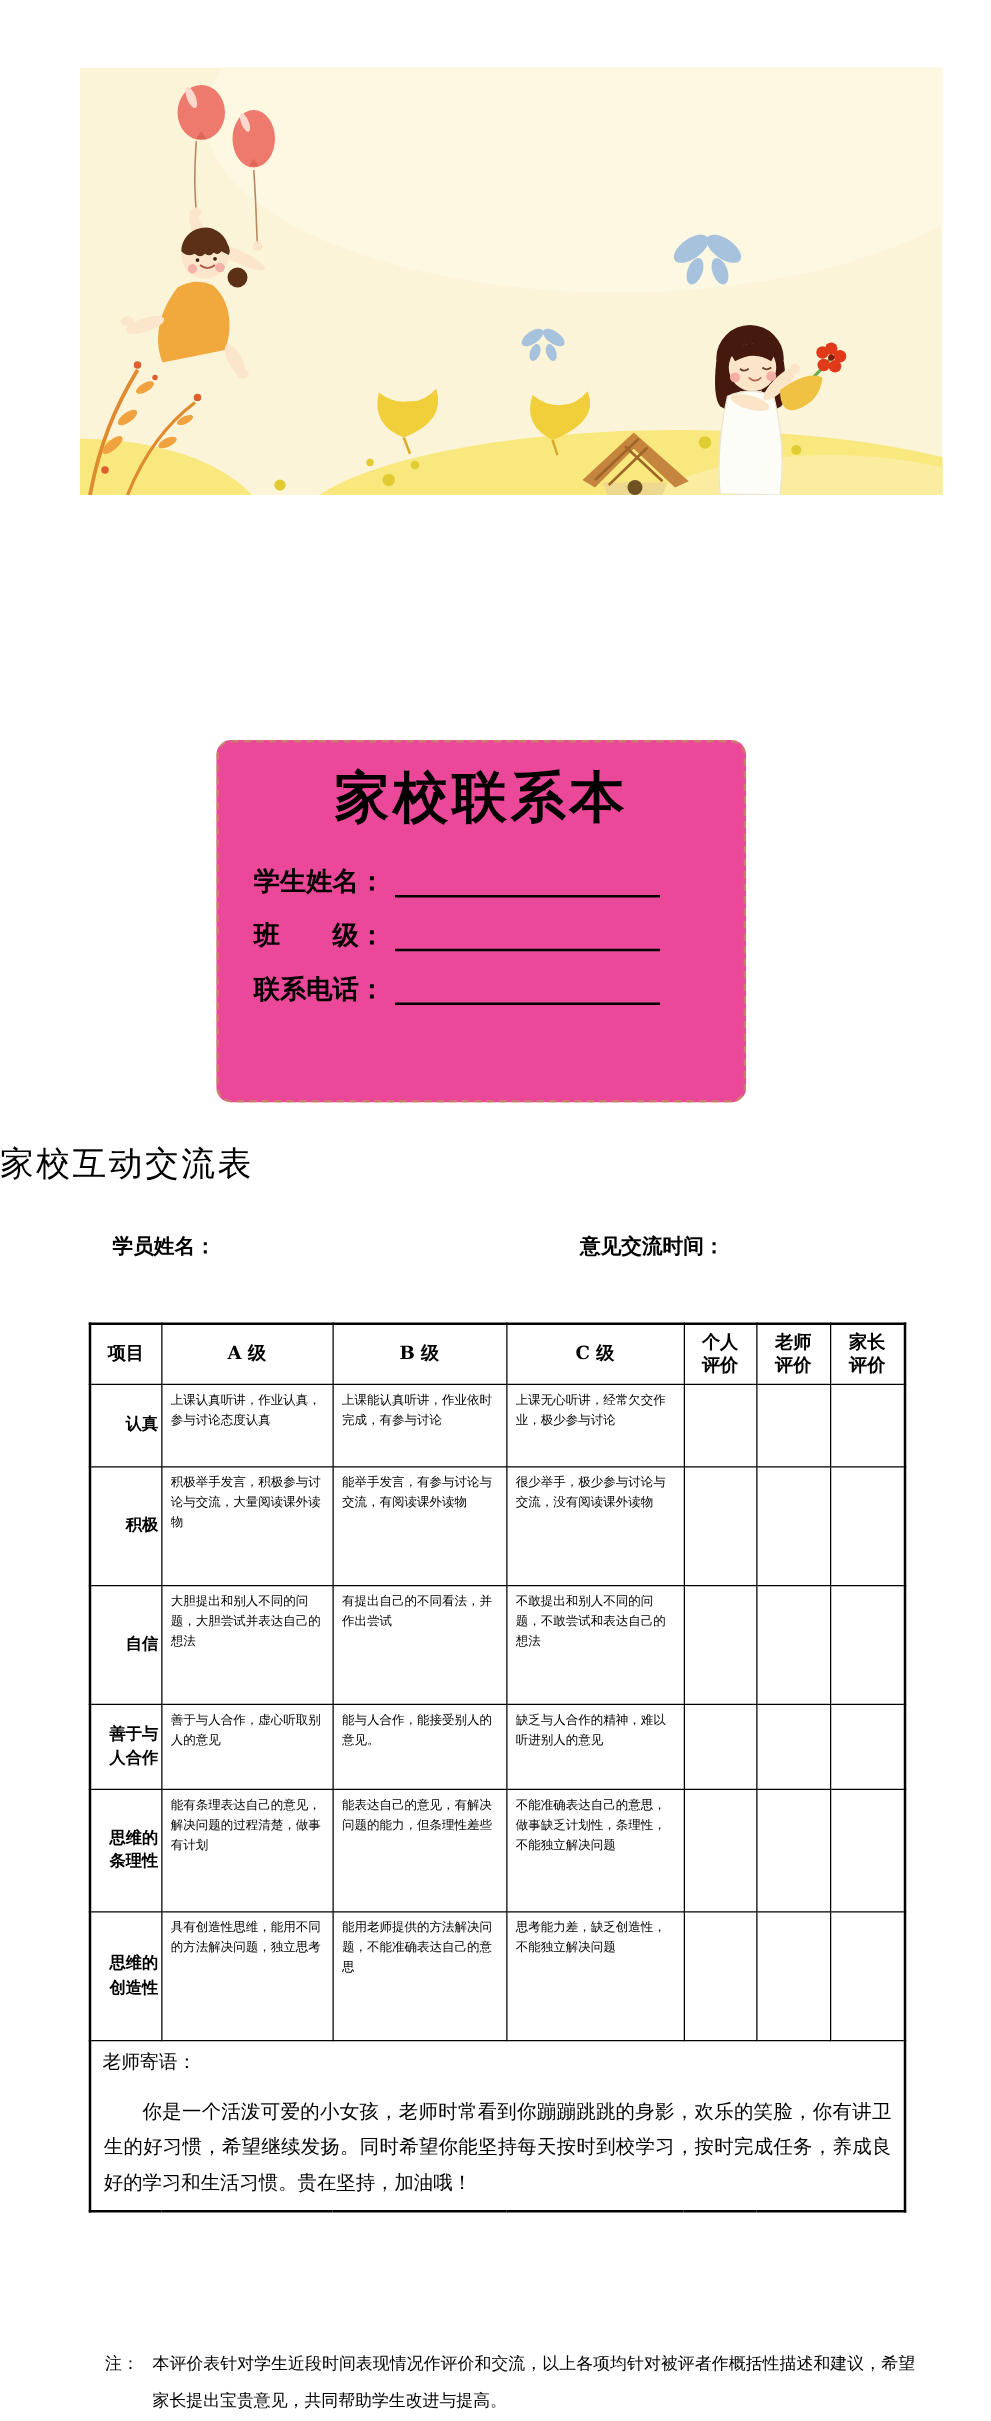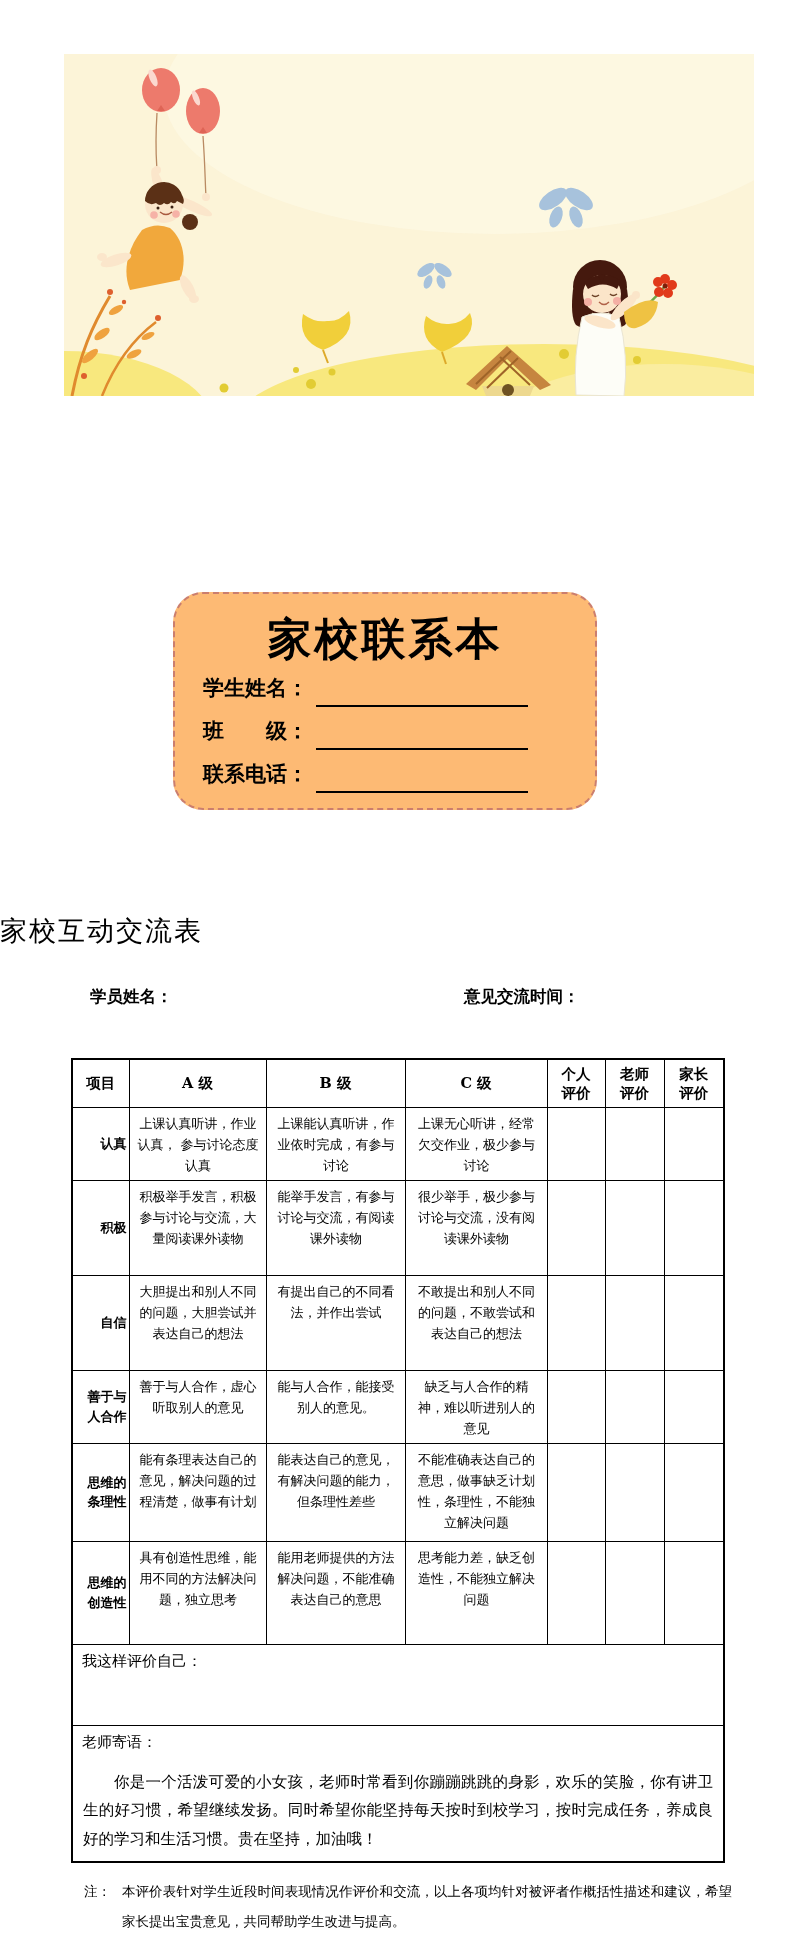--- a/index.html
+++ b/index.html
@@ -7,30 +7,30 @@
     position:relative; width:793px; height:1937px; background:#ffffff;
     font-family:"DejaVu Sans", sans-serif; color:#000; overflow:hidden;
   }
 
   
   .illustration { position:absolute; left:64px; top:54px; width:690px; height:342px; }
   .illustration svg { display:block; }
 
   
   .cover-card {
-    position:absolute; left:173px; top:592px; width:424px; height:218px;
-    box-sizing:border-box; background:#fdba74; border:2px dashed #cb7e6e;
-    border-radius:30px; padding:14px 26px 0 26px;
+    position:absolute; left:173px; top:592px; width:424px; height:290px;
+    box-sizing:border-box; background:#ec4899; border:2px dashed #cb7e6e;
+    border-radius:12px; padding:14px 26px 0 26px;
   }
   .cover-title {
     margin:6px 0 10px 0; text-align:center;
     font-family:"DejaVu Serif", serif; font-weight:bold;
     font-size:44px; letter-spacing:3px; line-height:1.15;
   }
-  .field-row { display:flex; align-items:flex-start; height:43px; margin-left:2px; }
+  .field-row { display:flex; align-items:flex-end; height:43px; margin-left:2px; }
   .field-label {
     font-family:"DejaVu Serif", serif; font-weight:bold; font-size:21px;
     white-space:pre; line-height:1.2;
   }
   .field-line {
     width:212px; height:30px; margin-left:8px;
     border-bottom:2px solid #000;
   }
 
   
@@ -54,22 +54,22 @@
   table.eval th, table.eval td { border:1px solid #000; box-sizing:border-box; }
   table.eval th {
     font-family:"DejaVu Serif", serif; font-weight:bold; font-size:14.5px;
     white-space:pre-line; line-height:1.35; text-align:center; padding:2px;
   }
   td.item {
     font-family:"DejaVu Serif", serif; font-size:13px; text-align:right;
     white-space:pre-line; line-height:1.5; padding:2px;font-weight:bold;
   }
   td.desc {
-    font-family:"DejaVu Serif", serif; font-size:13px; line-height:1.62;
-    vertical-align:top; padding:5px 6px 4px 7px; text-align:center;
+    font-family:"DejaVu Serif", serif; font-size:10px; line-height:1.62;
+    vertical-align:top; padding:5px 6px 4px 7px; text-align:left;
   }
   td.eval-cell { background:#fff; }
   td.span-row {
     vertical-align:top; padding:7px 9px;
     font-family:"DejaVu Sans", sans-serif; font-size:15px;
   }
   .row-label { font-size:15px; }
   .teacher-message {
     margin:16px 1px 0 1px; font-size:15.5px; line-height:1.85;
     text-indent:2em; text-align:justify;
@@ -307,25 +307,20 @@
     <tr style="height:103px">
       <td class="item">思维的
 创造性</td>
       <td class="desc">具有创造性思维，能用不同的方法解决问题，独立思考</td>
       <td class="desc">能用老师提供的方法解决问题，不能准确表达自己的意思</td>
       <td class="desc">思考能力差，缺乏创造性，不能独立解决问题</td>
       <td class="eval-cell"></td>
       <td class="eval-cell"></td>
       <td class="eval-cell"></td>
     </tr>
-    <tr style="height:81px">
-      <td class="span-row" colspan="7">
-        <span class="row-label">我这样评价自己：</span>
-      </td>
-    </tr>
     <tr style="height:104px">
       <td class="span-row" colspan="7">
         <span class="row-label">老师寄语：</span>
         <p class="teacher-message">你是一个活泼可爱的小女孩，老师时常看到你蹦蹦跳跳的身影，欢乐的笑脸，你有讲卫生的好习惯，希望继续发扬。同时希望你能坚持每天按时到校学习，按时完成任务，养成良好的学习和生活习惯。贵在坚持，加油哦！</p>
       </td>
     </tr>
   </tbody>
     </table>
 
   <div class="footnote">

